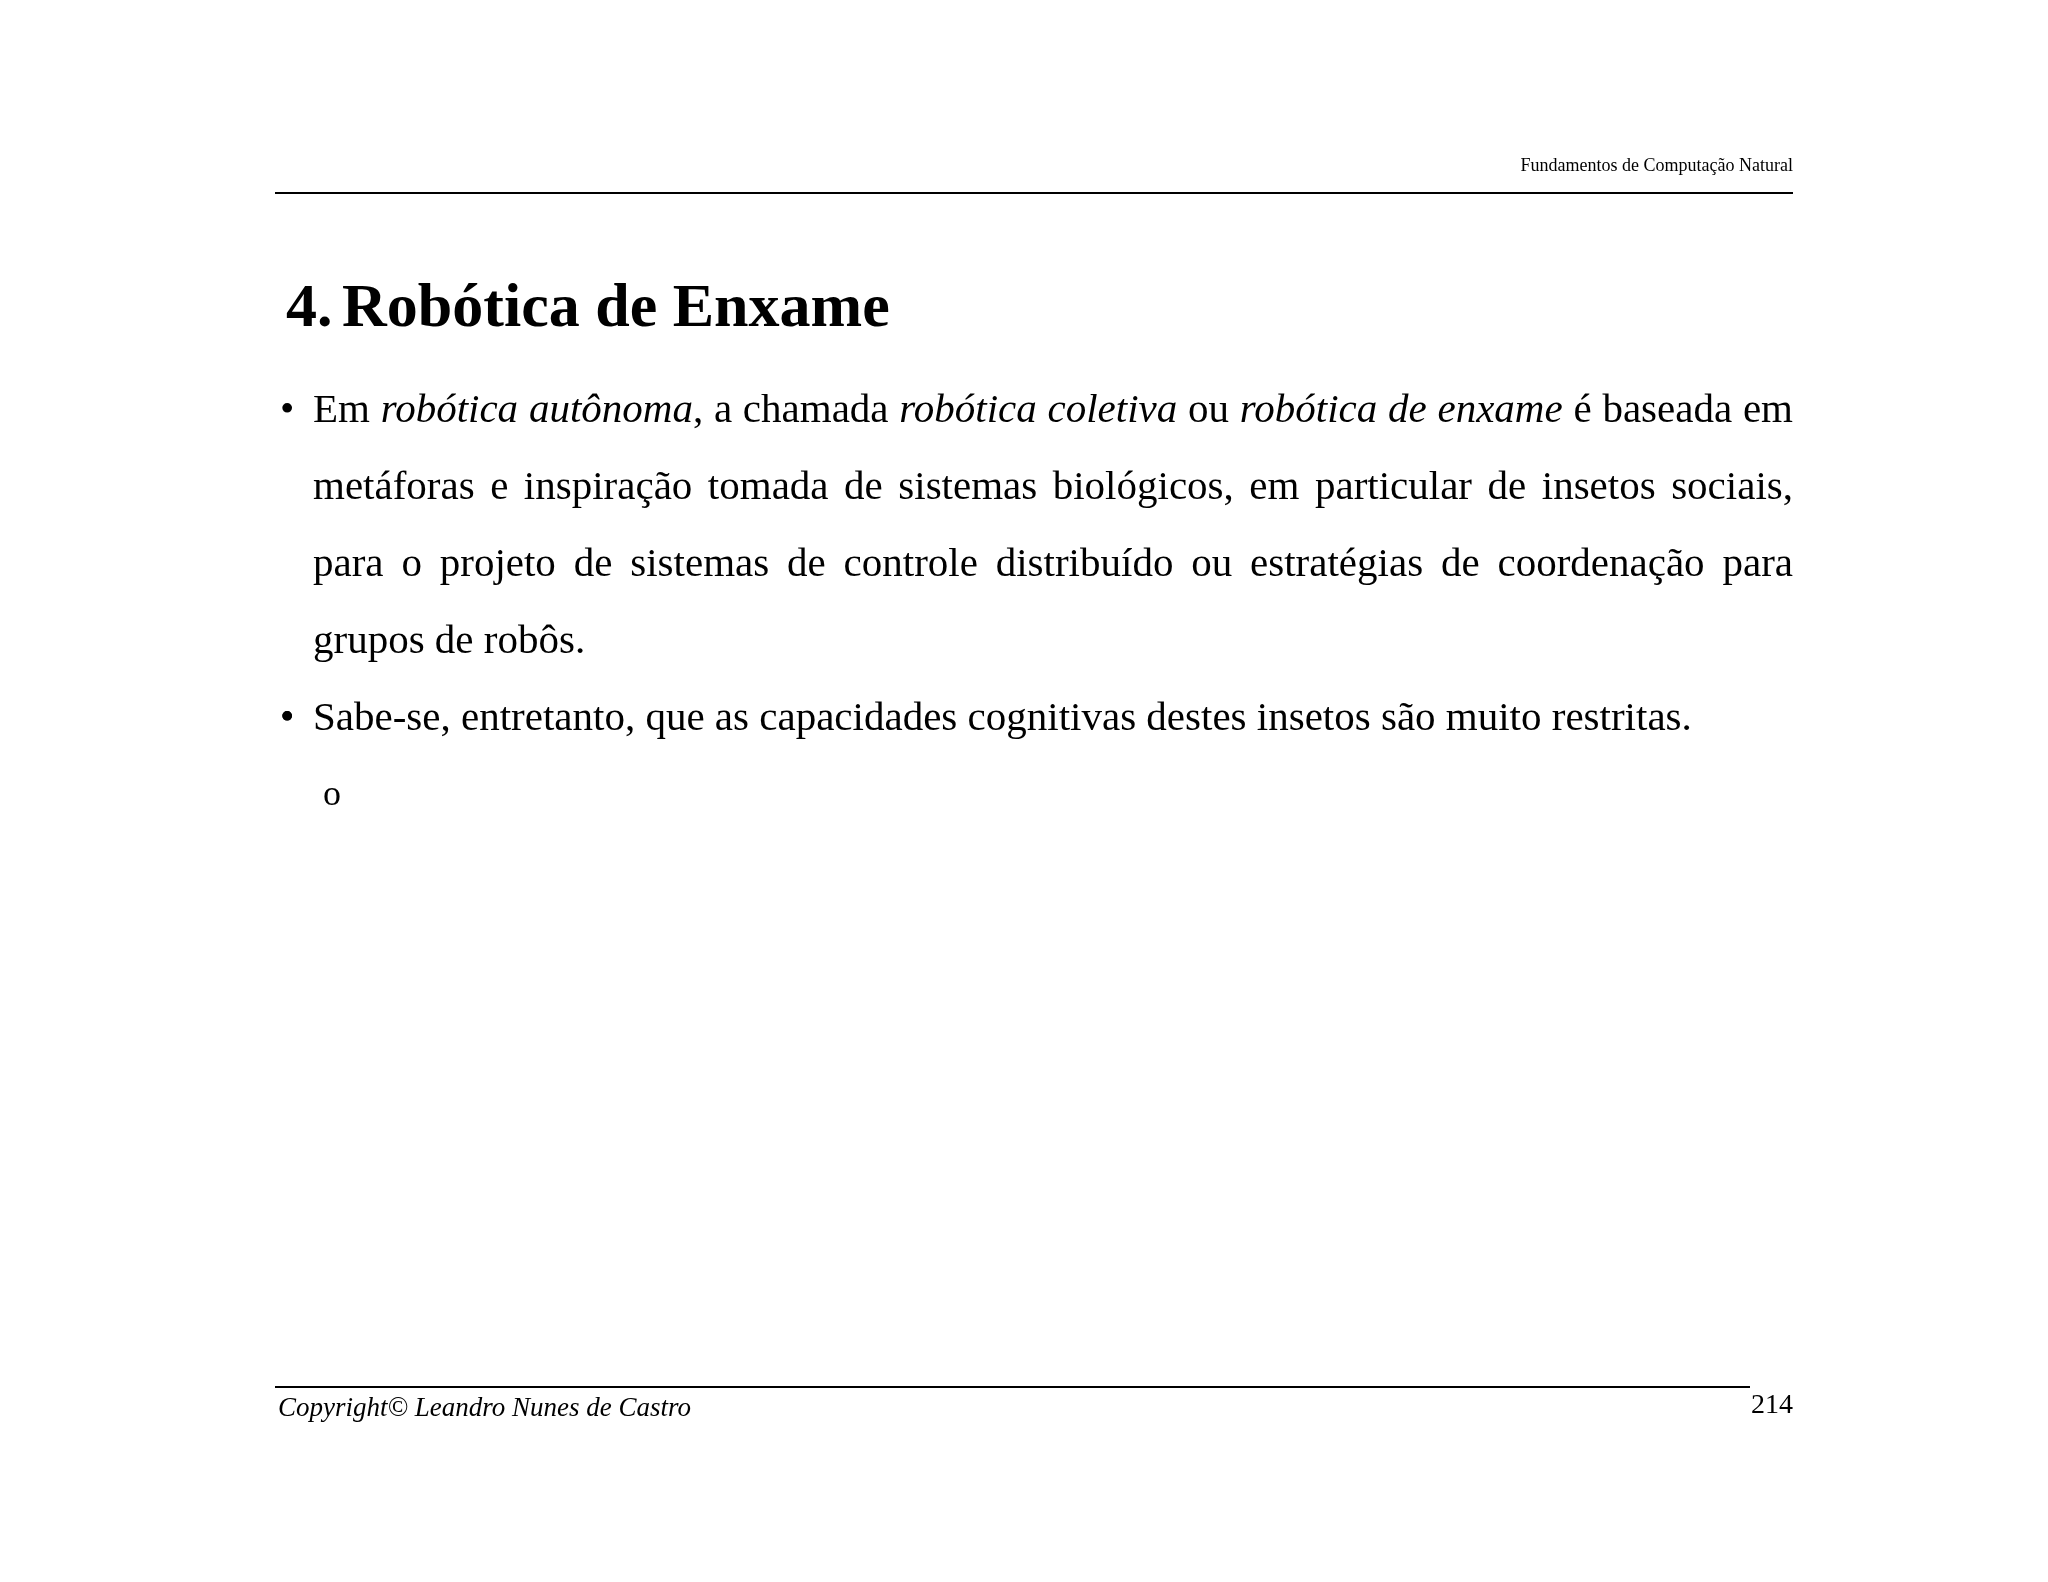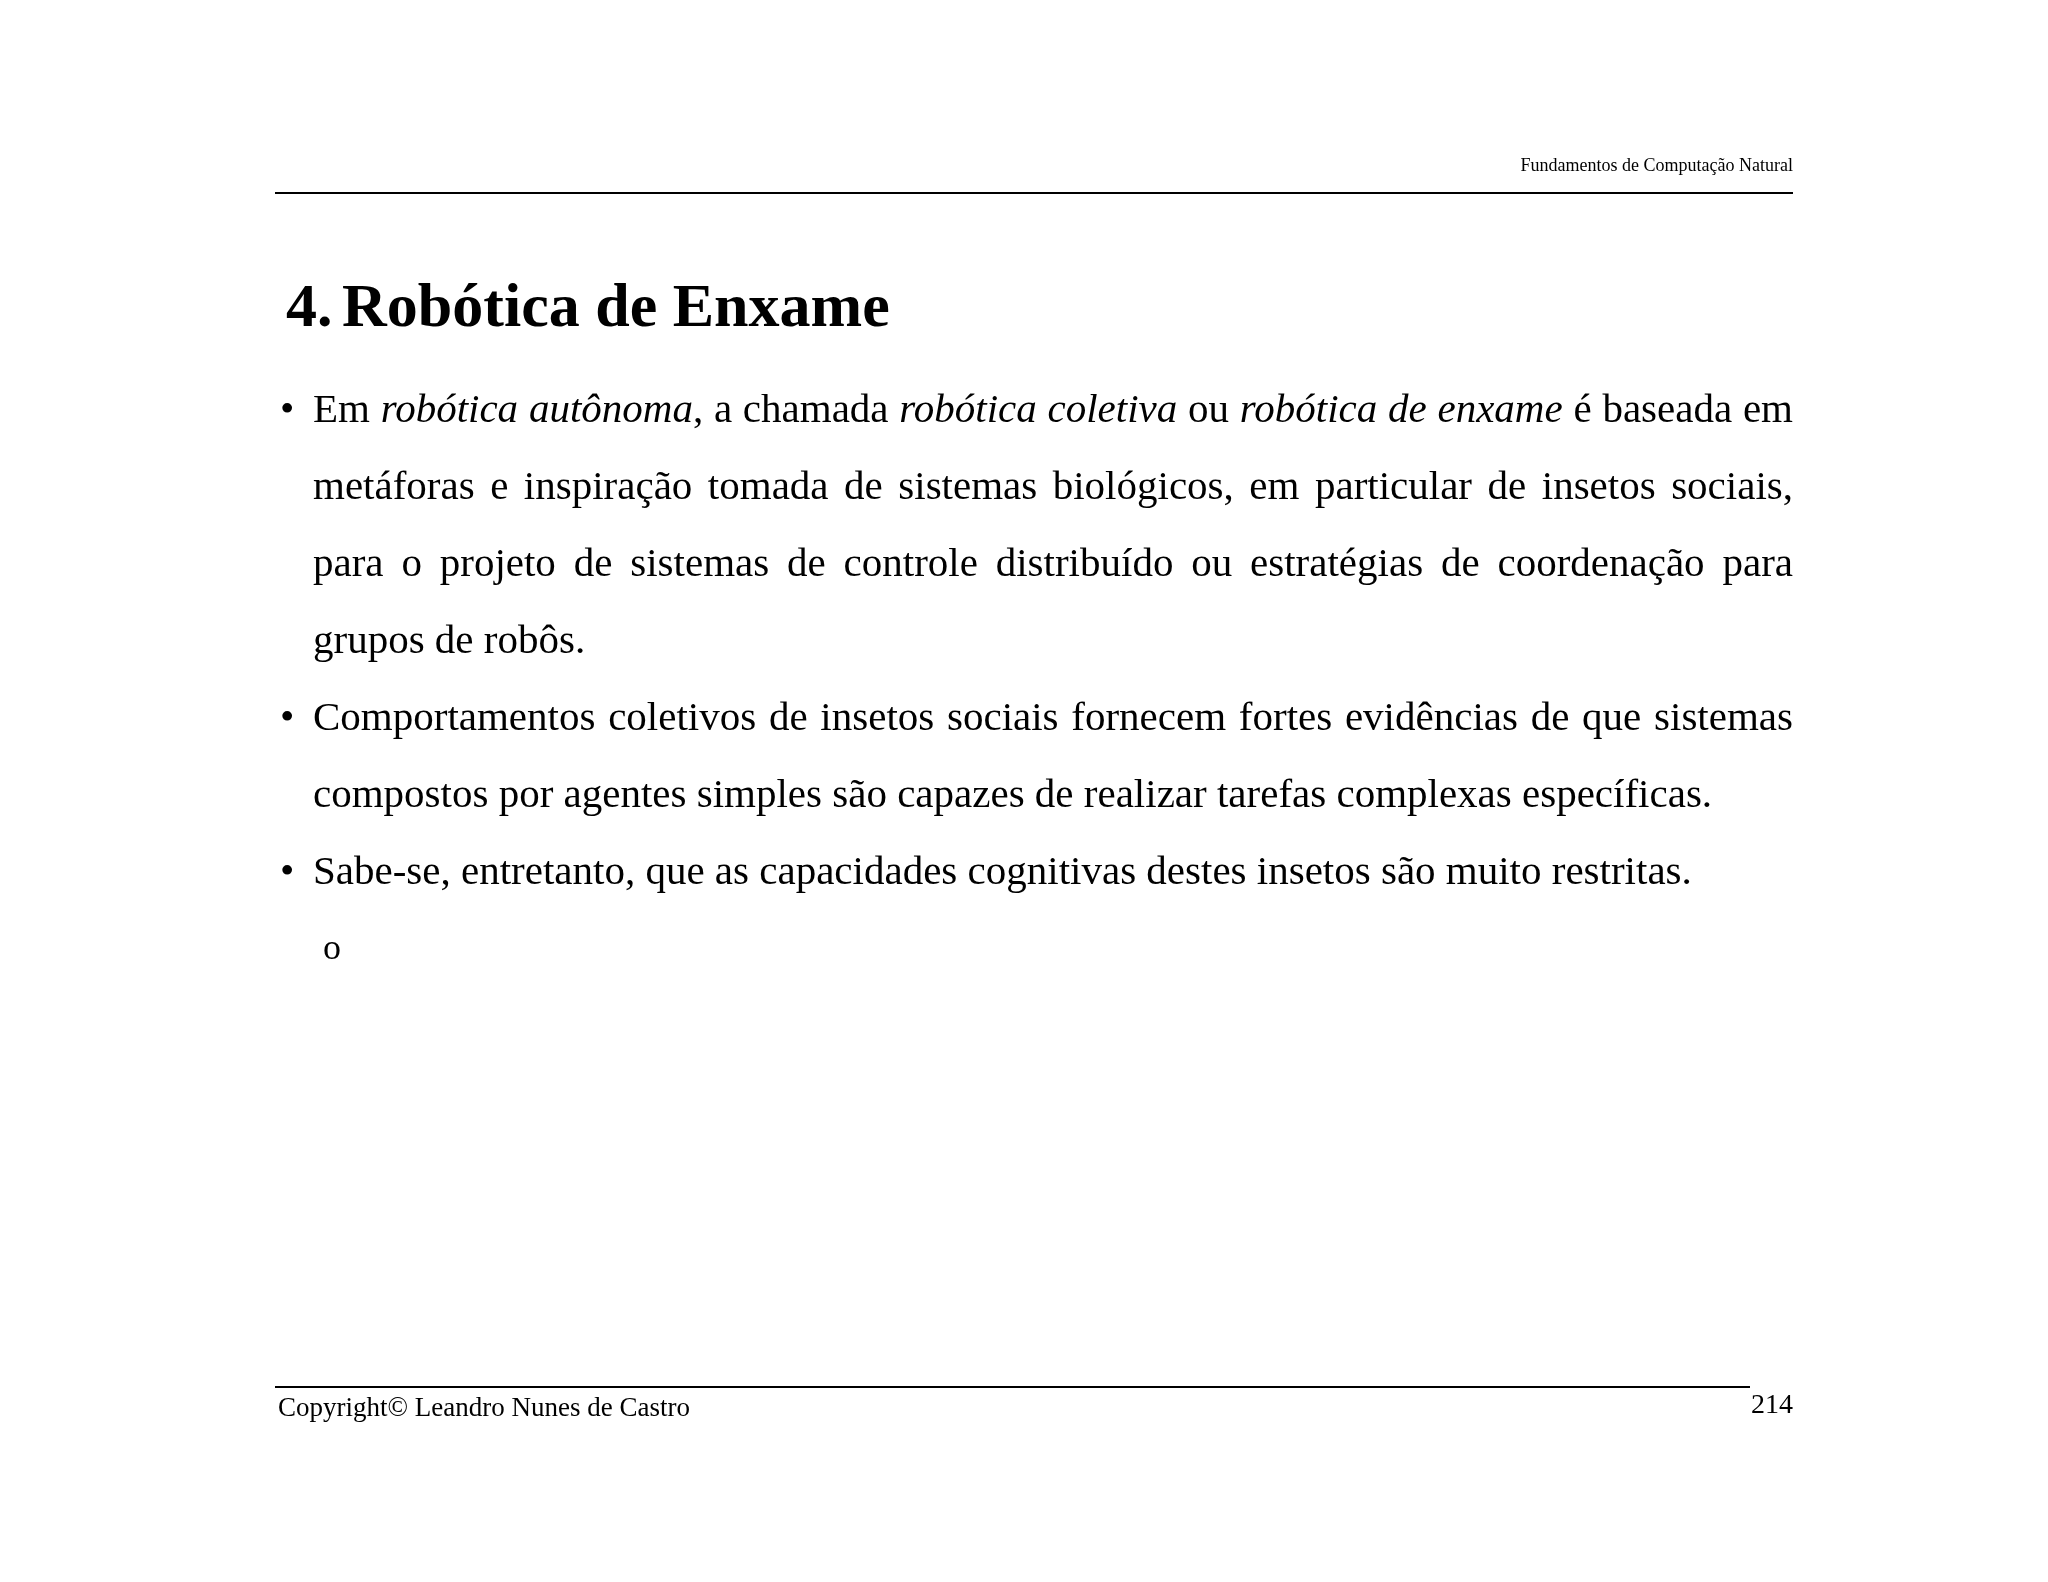--- a/index.html
+++ b/index.html
@@ -9,42 +9,41 @@
                    font-size: 18px; white-space: nowrap; }
     .header-rule { position: absolute; left: 275px; top: 192px; width: 1518px; height: 2px; background: #000; }
     .title { position: absolute; left: 278px; top: 270px; font-size: 62px; font-weight: bold; white-space: nowrap; margin-left: 8px; }
     .title .num { display: inline-block; width: 56px; }
     .content { position: absolute; left: 280px; top: 370px; width: 1513px; font-size: 41px; line-height: 77px; }
     .item { position: relative; padding-left: 33px; text-align: justify; text-align-last: left; }
     .item .bullet { position: absolute; left: 0; top: 0; width: 33px; }
     .sub { position: relative; margin-left: 43px; padding-left: 43px; text-align: justify; text-align-last: justify; }
     .sub .bullet { position: absolute; left: 0; top: 0; font-size: 36px; }
     .footer-rule { position: absolute; left: 275px; top: 1386px; width: 1475px; height: 2px; background: #000; }
-    .copyright { position: absolute; left: 278px; top: 1392px; font-size: 27px; white-space: nowrap; }
+    .copyright { position: absolute; left: 278px; top: 1392px; font-style: italic; font-size: 27px; white-space: nowrap; }
     .page-num { position: absolute; right: 255px; top: 1388px; font-size: 28px; }
   </style>
 </head>
 <body>
 
 <div class="header-text">Fundamentos de Computação Natural</div>
 <div class="header-rule"></div>
 
 <div class="title">
   <span class="num">4.</span><span>Robótica de Enxame</span>
 </div>
 
 <div class="content">
   <div class="item">
     <span class="bullet">•</span>
     <span>Em </span><i>robótica autônoma</i><span>, a chamada </span><i>robótica coletiva</i><span> ou </span><i>robótica de enxame</i><span> é baseada em metáforas e inspiração tomada de sistemas biológicos, em particular de insetos sociais, para o projeto de sistemas de controle distribuído ou estratégias de coordenação para grupos de robôs.</span>
   </div>
 
   <div class="item">
     <span class="bullet">•</span>
-    <span>Comportamentos coletivos de insetos sociais fornecem fortes evidências de que sistemas compostos por agentes simples são capazes de realizar tarefas complexas específicas.</span>
   </div>
 
   <div class="item">
     <span class="bullet">•</span>
     <span>Sabe-se, entretanto, que as capacidades cognitivas destes insetos são muito restritas.</span>
   </div>
 
   <div class="sub">
     <span class="bullet">o</span>
   </div>

